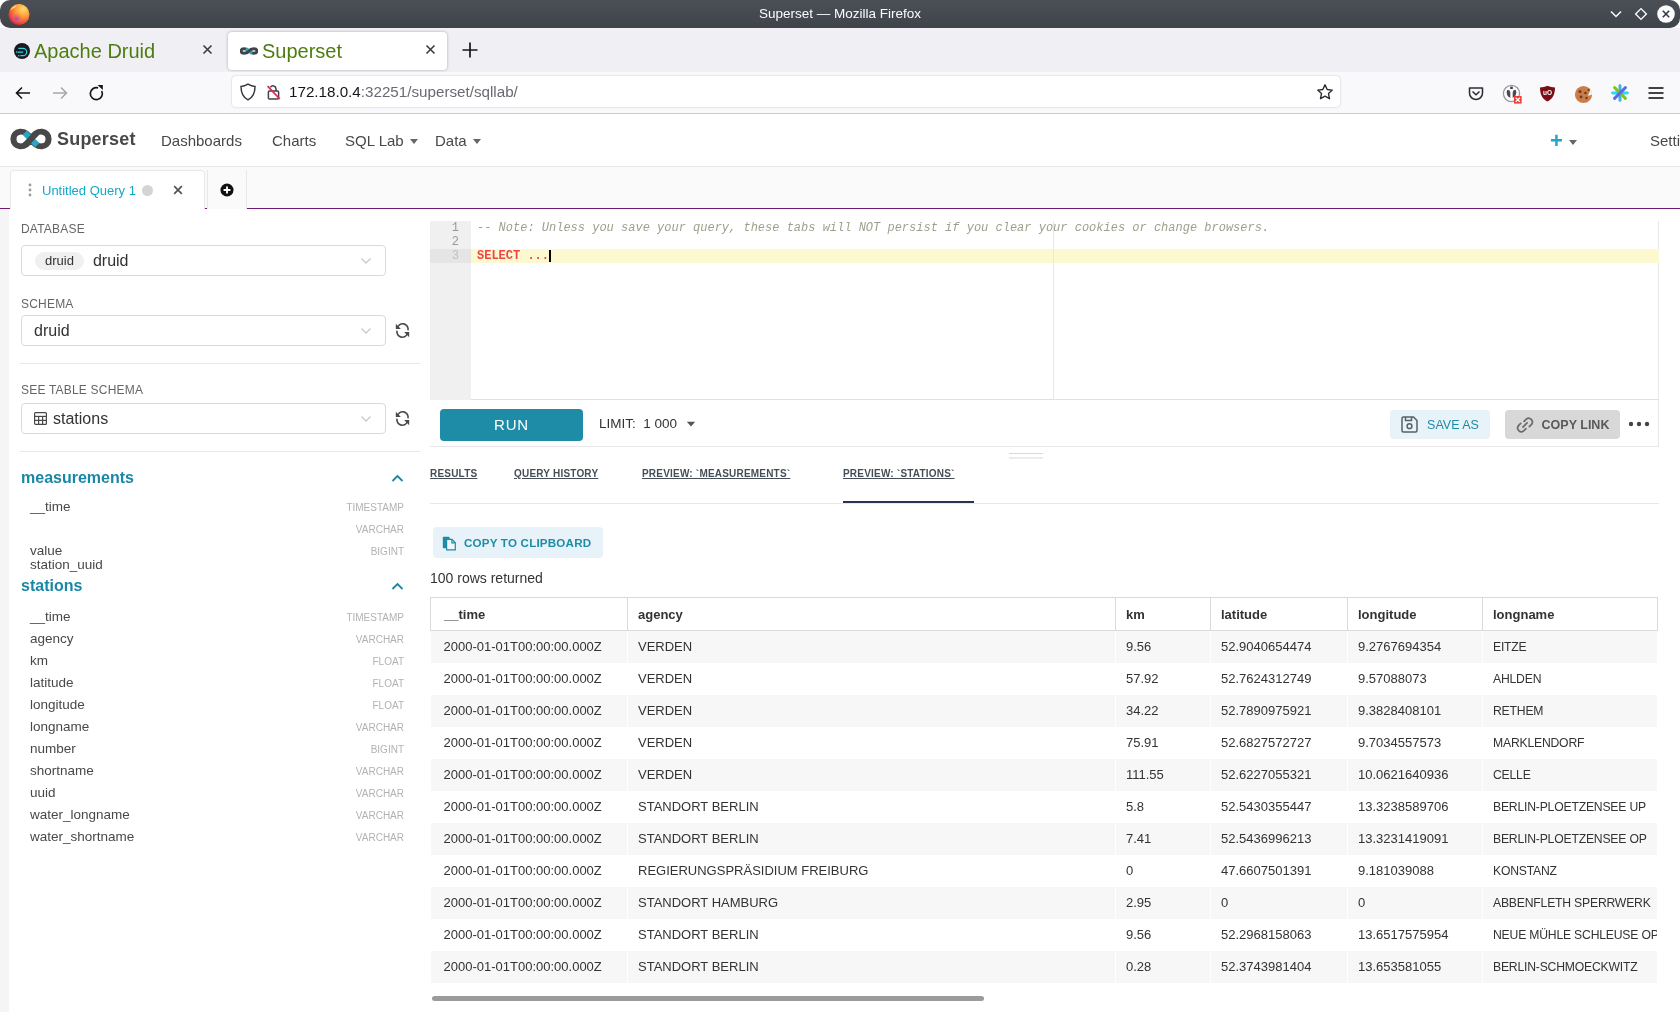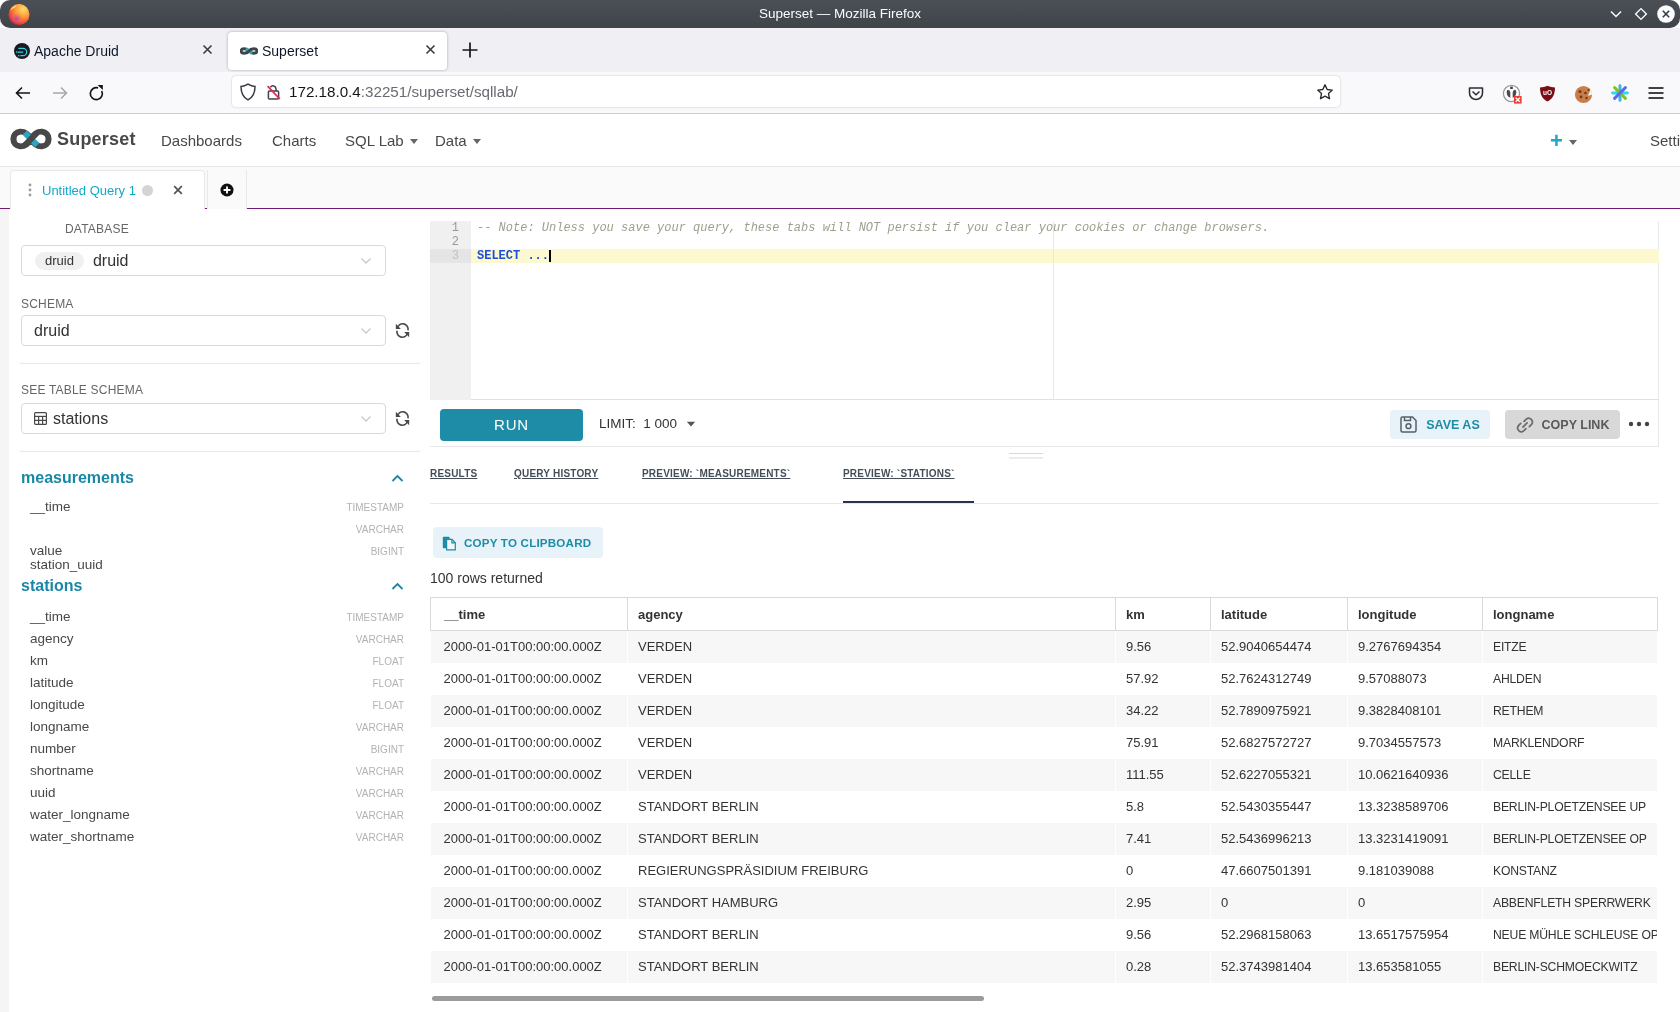--- a/index.html
+++ b/index.html
@@ -7,21 +7,21 @@
 body { font-family:"Liberation Sans", sans-serif; position:relative; }
 .abs { position:absolute; }
 
 
 #titlebar { left:0; top:0; width:1680px; height:28px; background:linear-gradient(#4a5056,#3e444a);border-radius:10px; }
 #titlebar .title { width:100%; text-align:center; color:#fbfbfe; font-size:13.5px; line-height:28px; }
 
 
 #tabbar { left:0; top:28px; width:1680px; height:44px; background:#f0f0f4; }
 .fftab { position:absolute; top:4px; height:38px; border-radius:4px; display:flex; align-items:center; }
-.fftab .tlabel { font-size:14px; color:#0f172a; }
+.fftab .tlabel { font-size:20px; color:#4d7c0f; }
 
 
 #navbar { left:0; top:72px; width:1680px; height:42px; background:#f9f9fb; border-bottom:1px solid #ccc; }
 #urlbar { position:absolute; left:232px; top:4px; width:1108px; height:31px; background:#fff; border-radius:4px; box-shadow:0 0 2px rgba(0,0,0,0.25); display:flex; align-items:center; }
 #urltext { font-size:15.2px; color:#15141a; margin-left:7px; }
 #urltext .dim { color:#6a6a72; }
 
 
 #appnav { left:0; top:115px; width:1680px; height:52px; background:#fff; border-bottom:1px solid #e8e8e8; }
 .navitem { position:absolute; top:0; height:51px; line-height:51px; font-size:15px; color:#484848; }
@@ -47,21 +47,21 @@
 #editor { left:430px; top:221px; width:1229px; height:179px; background:#fff; border-bottom:1px solid #e0e0e0; border-right:1px solid #e8e8e8; font-family:"Liberation Mono", monospace; font-size:12px; line-height:14px; }
 #gutter { position:absolute; left:0; top:0; width:41px; height:179px; background:#f0f0f0; color:#999; text-align:right; }
 #gutter div { padding-right:12px; }
 #yellowline { position:absolute; left:41px; top:28px; width:1188px; height:14px; background:#fcf8cf; }
 #printmargin { position:absolute; left:623px; top:0; width:1px; height:179px; background:#e8e8e8; }
 .codeline { position:absolute; left:47px; white-space:pre; }
 
 
 #sqltoolbar { left:430px; top:400px; width:1229px; height:47px; background:#fff; border-bottom:1px solid #e8e8e8; border-right:1px solid #e8e8e8; }
 #runbtn { position:absolute; left:10px; top:9px; width:143px; height:32px; background:#1e8ca6; border-radius:4px; color:#fff; font-size:15px; font-weight:normal; text-align:center; line-height:32px; letter-spacing:0.8px; }
-#saveas { position:absolute; left:960px; top:10px; width:100px; height:29px; background:#e7f3f8; border-radius:4px; color:#1e8ca6; font-weight:bold; font-size:12.5px; display:flex; align-items:center; justify-content:center; }
+#saveas { position:absolute; left:960px; top:10px; width:100px; height:29px; background:#e7f3f8; border-radius:4px; color:#1e8ca6; font-weight:normal; font-size:12.5px; display:flex; align-items:center; justify-content:center; }
 #copylink { position:absolute; left:1075px; top:10px; width:115px; height:29px; background:#d8d8d8; border-radius:4px; color:#595959; font-weight:bold; font-size:12.5px; display:flex; align-items:center; justify-content:center; }
 
 
 #resulttabs { left:430px; top:460px; width:1229px; height:45px; }
 .rtab { position:absolute; top:8px; font-size:10px; font-weight:bold; color:#454e57; letter-spacing:0.2px;text-decoration:underline; }
 #rtab-underline { position:absolute; top:41px; height:2px; background:#283350; }
 #rtabline { position:absolute; left:0; top:43px; width:1229px; border-top:1px solid #e8e8e8; }
 
 #copyrow { left:430px; top:527px; width:1229px; height:31px; }
 #copybtn { position:absolute; left:3px; top:0; width:170px; height:31px; background:#e7f3f8; border-radius:4px; color:#1e8ca6; font-weight:bold; font-size:11.6px; display:flex; align-items:center; white-space:nowrap; letter-spacing:0.2px; }
@@ -245,21 +245,21 @@
   <div id="qtab-add">
     <svg width="14" height="14" viewBox="0 0 18 18">
         <circle cx="9" cy="9" r="8.4" fill="#111"></circle>
         <path d="M9 4.6 L9 13.4 M4.6 9 L13.4 9" stroke="#fff" stroke-width="2.4"></path>
       </svg>
   </div>
 </div>
 
 <div class="abs" id="leftstrip"></div>
 <div class="abs" id="sidebar">
-  <div class="sblabel" style="top:13px;margin-left:44px;">DATABASE</div>
+  <div class="sblabel" style="top:13px;">DATABASE</div>
   <div class="sbselect" style="top:36px;">
     <span style="margin-left:13px; background:#f0f0f0; border-radius:9px; height:18px; line-height:18px; padding:0 10px; font-size:13px; color:#333;">druid</span>
     <span style="margin-left:9px; font-size:16px; color:#333;">druid</span>
     <svg class="selchevron" width="12" height="8" viewBox="0 0 12 8">
         <path d="M1.5 1.5 L6 6 L10.5 1.5" fill="none" stroke="#c9c9c9" stroke-width="1.3"></path>
       </svg>
   </div>
   <div class="sblabel" style="top:88px;">SCHEMA</div>
   <div class="sbselect" style="top:106px;">
     <span style="margin-left:12px; font-size:16px; color:#333;">druid</span>
@@ -344,21 +344,21 @@
 <div class="abs" id="editor">
   <div id="gutter">
       <div>1</div>
       <div>2</div>
       <div>3</div>
     </div>
   <div style="position:absolute; left:0; top:28px; width:41px; height:14px; background:#dcdcdc; opacity:0.55;"></div>
   <div id="yellowline"></div>
   <div id="printmargin"></div>
   <div class="codeline" style="top:0; color:#9f9f8f; font-style:italic;">-- Note: Unless you save your query, these tabs will NOT persist if you clear your cookies or change browsers.</div>
-  <div class="codeline" style="top:28px; color:#1d4ed8; font-weight:bold;">SELECT ...</div>
+  <div class="codeline" style="top:28px; color:#ef4444; font-weight:bold;">SELECT ...</div>
   <div style="position:absolute; left:119px; top:29px; width:1.6px; height:12px; background:#000;"></div>
 </div>
 
 <div class="abs" id="sqltoolbar">
   <div id="runbtn">RUN</div>
   <div style="position:absolute; left:169px; top:0; height:47px; line-height:47px; font-size:13.5px; color:#333;">LIMIT:&nbsp;&nbsp;1 000</div>
   <svg style="position:absolute; left:256px; top:21px;" width="10" height="7" viewBox="0 0 10 7">
       <path d="M0.8 0.8 L5 5.6 L9.2 0.8 Z" fill="#555"></path>
     </svg>
   <div id="saveas">

